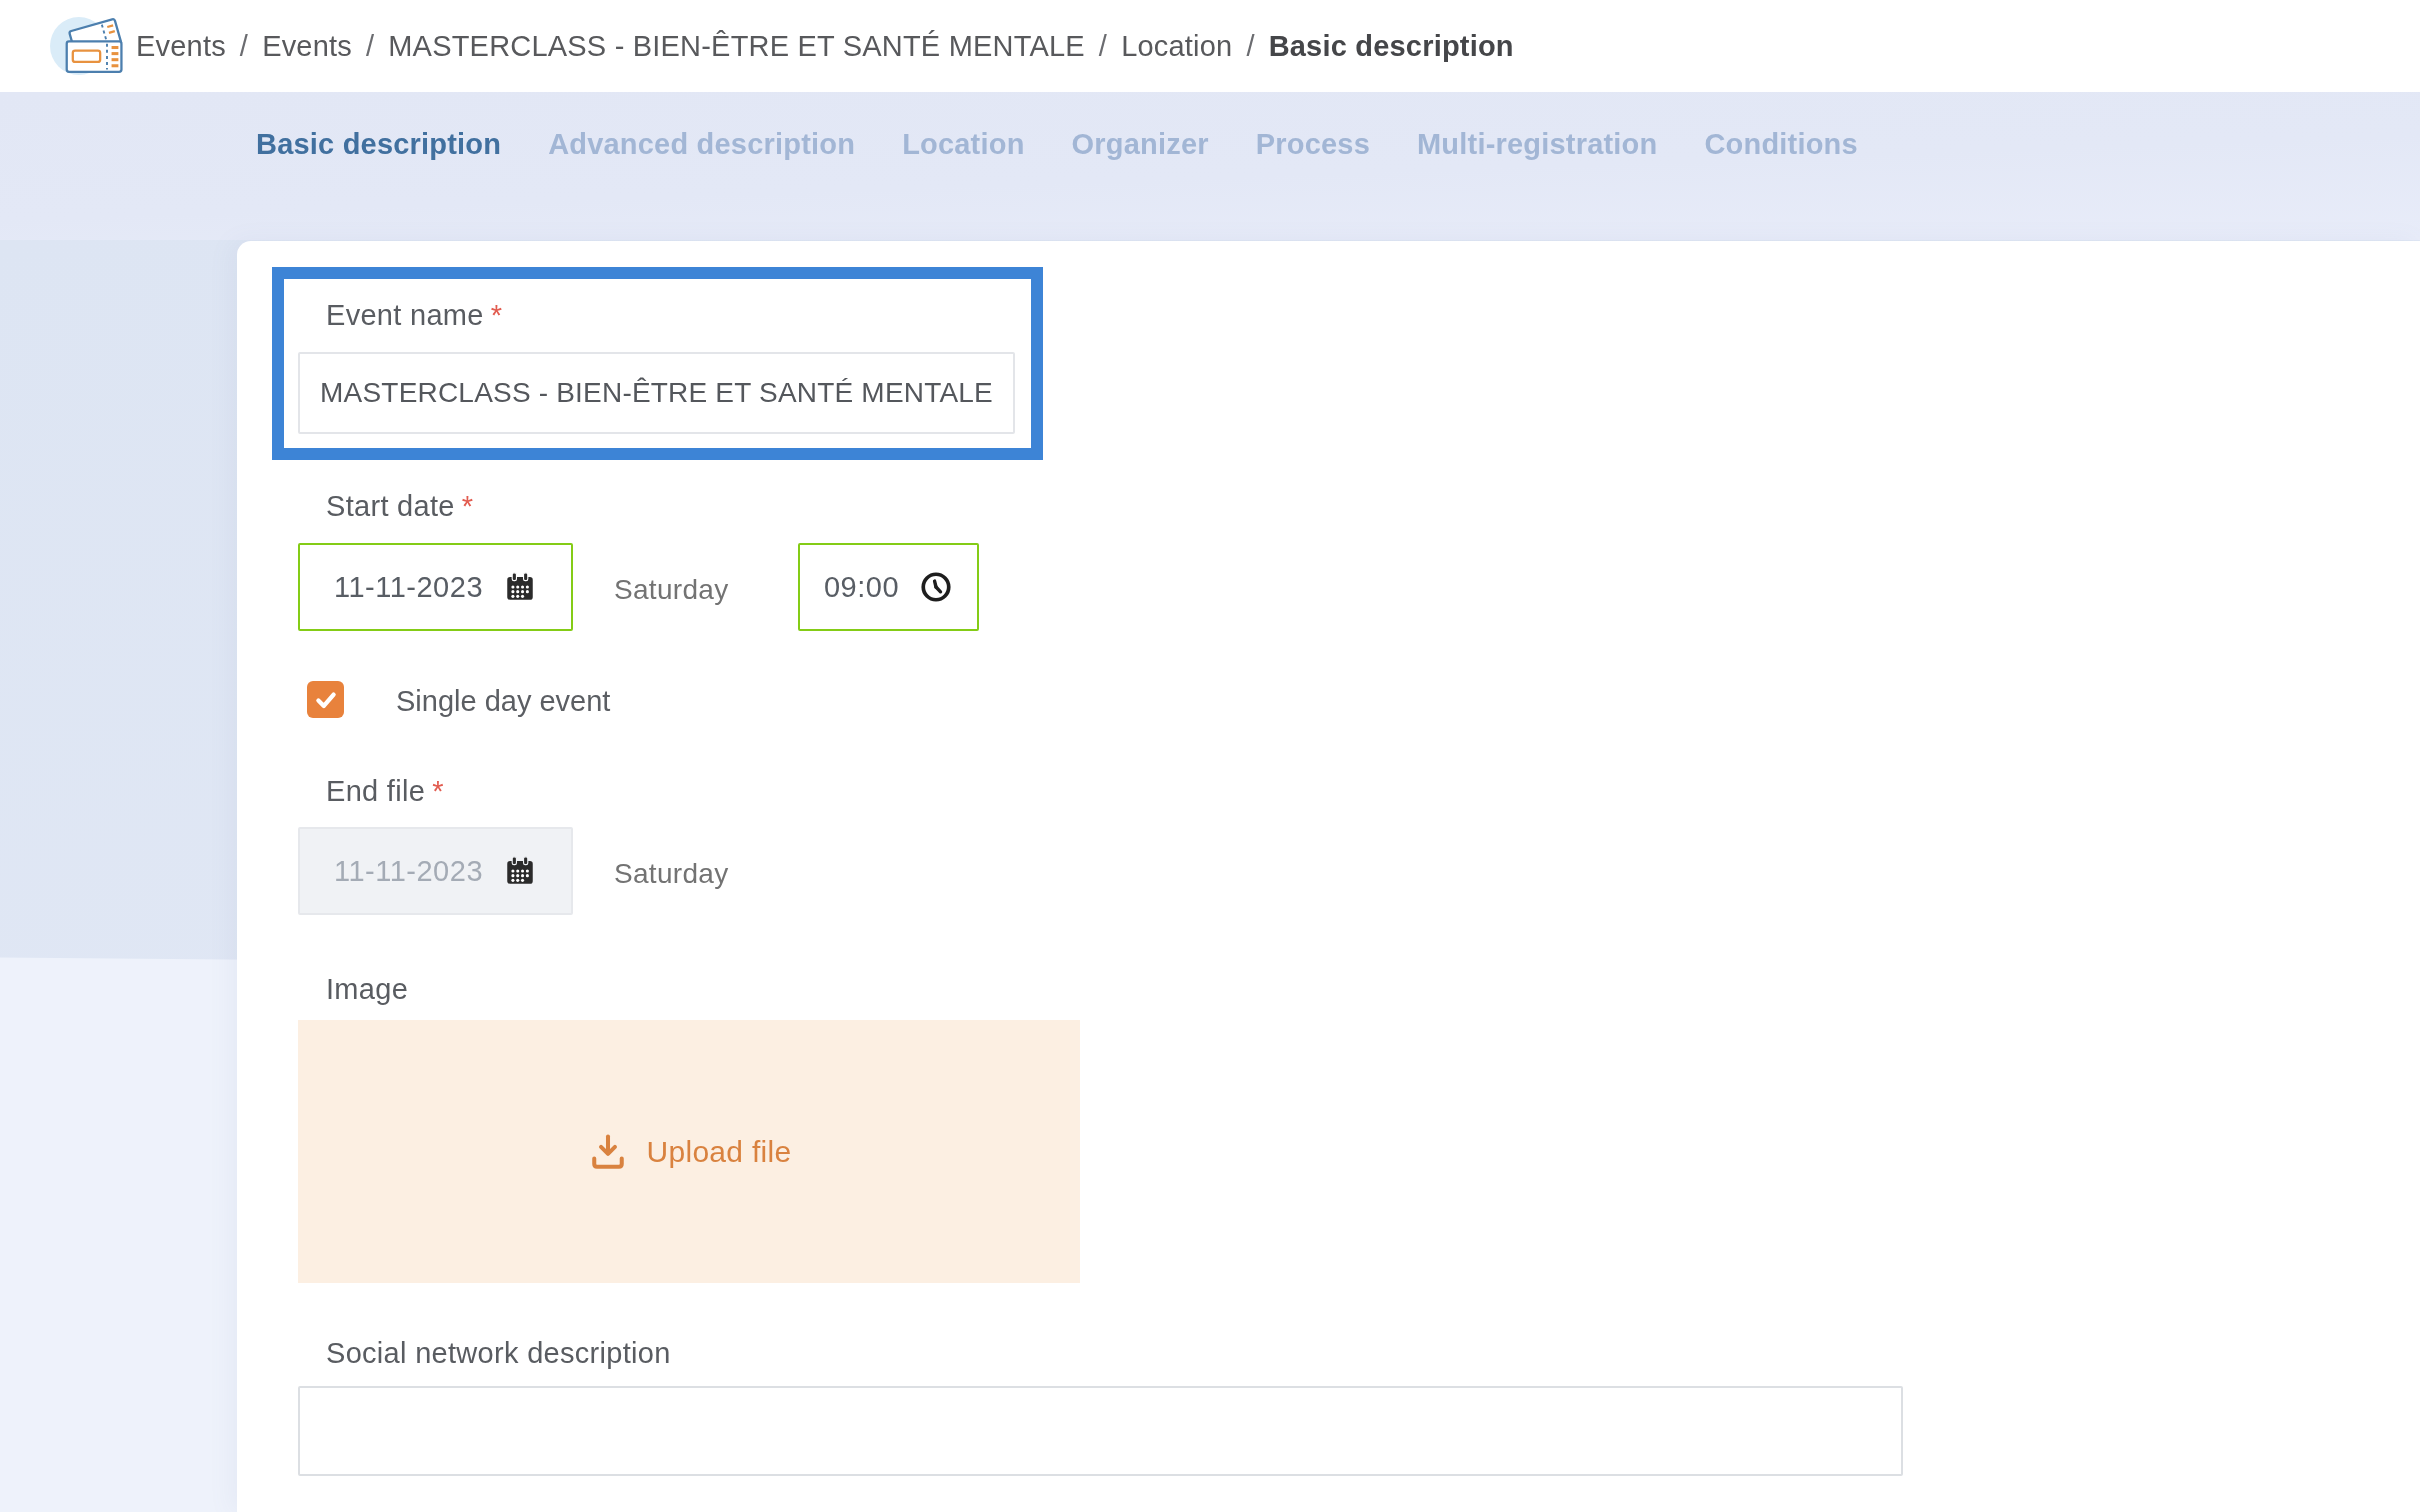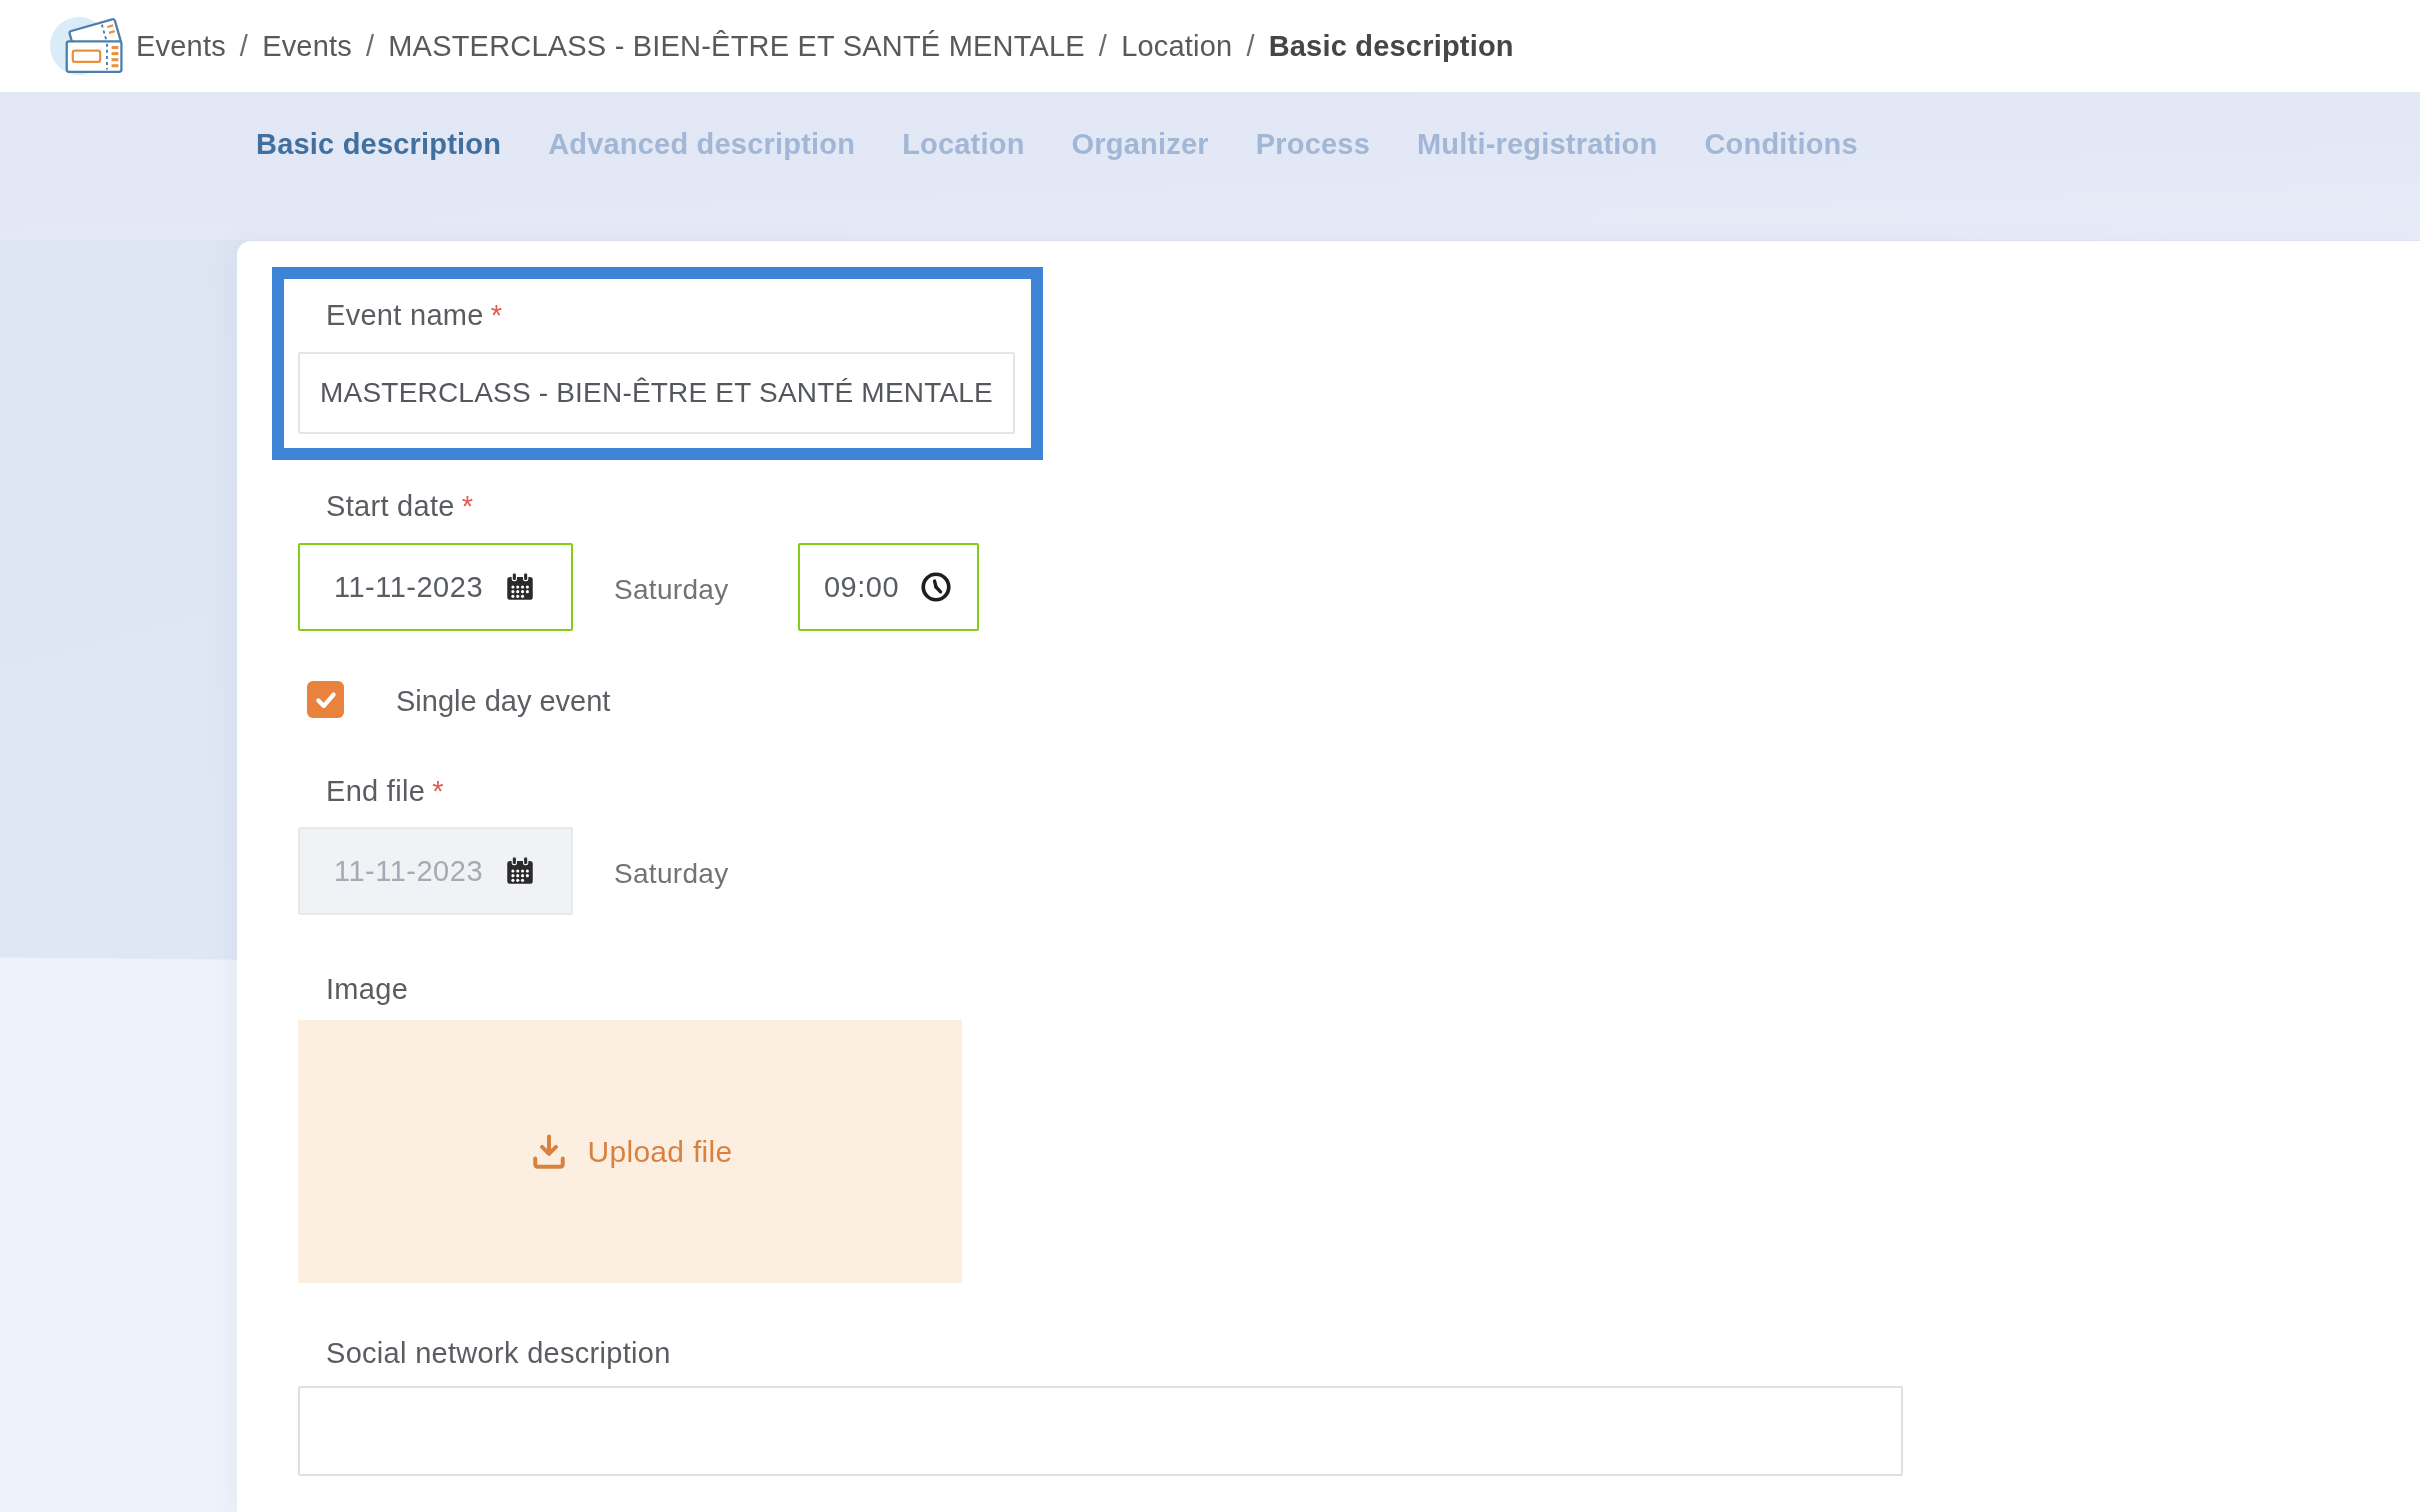--- a/index.html
+++ b/index.html
@@ -63,21 +63,21 @@
   .input-box.disabled { background:#f0f2f5; border-color:#e6e8ec; color:#a4abb5; }
   .weekday { position:absolute; font-size:28px; color:#737373; letter-spacing:.3px; }
 
   .checkbox {
     position:absolute; left:70px; top:440px; width:37px; height:37px;
     background:#e8823c; border-radius:6px; display:flex; align-items:center; justify-content:center;
   }
   .checkbox-label { position:absolute; left:127px; top:444px; font-size:29px; color:#5b5e63;margin-left:32px; }
 
   .upload-area {
-    position:absolute; left:61px; top:779px; width:664px; height:263px;
+    position:absolute; left:61px; top:779px; width:782px; height:263px;
     background:#fcefe2; display:flex; align-items:center; justify-content:center; gap:16px;
     cursor:pointer;
   }
   .upload-text { font-size:30px; color:#d9823f; letter-spacing:.3px; }
 
   .social-textarea {
     position:absolute; left:61px; top:1145px; width:1605px; height:90px;
     border:2px solid #dcdfe3; border-radius:2px; background:#fff; resize:none;
     font-family:"Liberation Sans",sans-serif; font-size:26px; color:#54575c; padding:14px 18px;
   }

